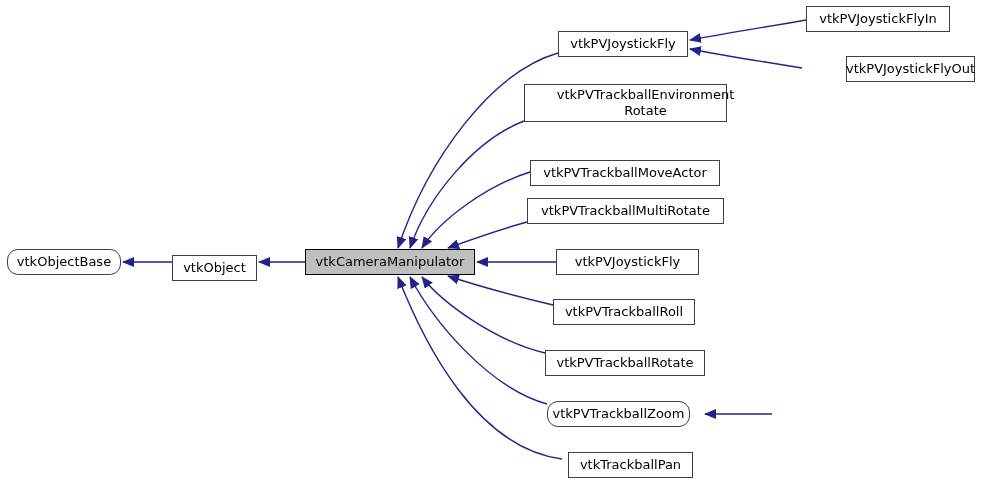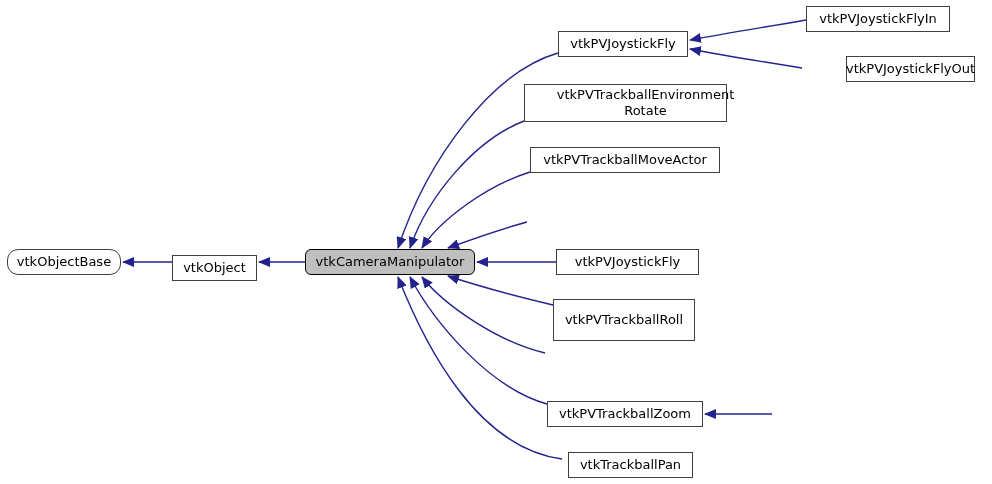--- a/index.html
+++ b/index.html
@@ -81,37 +81,39 @@
     <path class="edge" marker-end="url(#arrow)" d="M 806 20 C 766 27 726 33 690 40"></path>
     <path class="edge" marker-end="url(#arrow)" d="M 802 68 C 764 62 726 56 690 49"></path>
 
     <path class="edge" marker-end="url(#arrow)" d="M 772 414 L 705 414"></path>
   </svg>
 
   <div class="node" style="left:7px; top:249px; width:114px; height:26px;border-radius:11px;">vtkObjectBase</div>
 
   <div class="node" style="left:172px; top:255px; width:85px; height:26px;">vtkObject</div>
 
-  <div class="node selected" style="left:305px; top:249px; width:170px; height:26px;border-radius:6px;">vtkCameraManipulator</div>
+  <div class="node selected" style="left:305px; top:249px; width:170px; height:26px;">vtkCameraManipulator</div>
 
   <div class="node" style="left:558px; top:31px; width:130px; height:26px;">vtkPVJoystickFly</div>
 
   <div class="node" style="left:806px; top:6px; width:144px; height:26px;text-align:right;">vtkPVJoystickFlyIn</div>
 
   <div class="node" style="left:802px; top:56px; width:129px; height:26px;margin-left:44px;">vtkPVJoystickFlyOut</div>
 
   <div class="node" style="left:524px; top:84px; width:203px; height:38px;padding-left:40px;">vtkPVTrackballEnvironment
 Rotate</div>
 
-  <div class="node" style="left:530px; top:147px; width:190px; height:26px;">vtkPVTrackballMoveActor</div>
+  <div class="node" style="left:530px; top:160px; width:190px; height:26px;">vtkPVTrackballMoveActor</div>
 
+  <div class="node" style="left:527px; top:198px; width:197px; height:26px;">vtkPVTrackballMultiRotate</div>
 
   <div class="node" style="left:556px; top:249px; width:143px; height:26px;">vtkPVJoystickFly</div>
 
-  <div class="node" style="left:553px; top:299px; width:142px; height:42px;">vtkPVTrackballRoll</div>
+  <div class="node" style="left:553px; top:299px; width:142px; height:26px;">vtkPVTrackballRoll</div>
 
+  <div class="node" style="left:545px; top:350px; width:160px; height:26px;">vtkPVTrackballRotate</div>
 
-  <div class="node" style="left:547px; top:401px; width:156px; height:26px;">vtkPVTrackballZoom</div>
+  <div class="node" style="left:547px; top:401px; width:143px; height:26px;border-radius:11px;">vtkPVTrackballZoom</div>
 
 
   <div class="node" style="left:568px; top:452px; width:125px; height:26px;">vtkTrackballPan</div>
 
 </div>
 
 </body></html>

